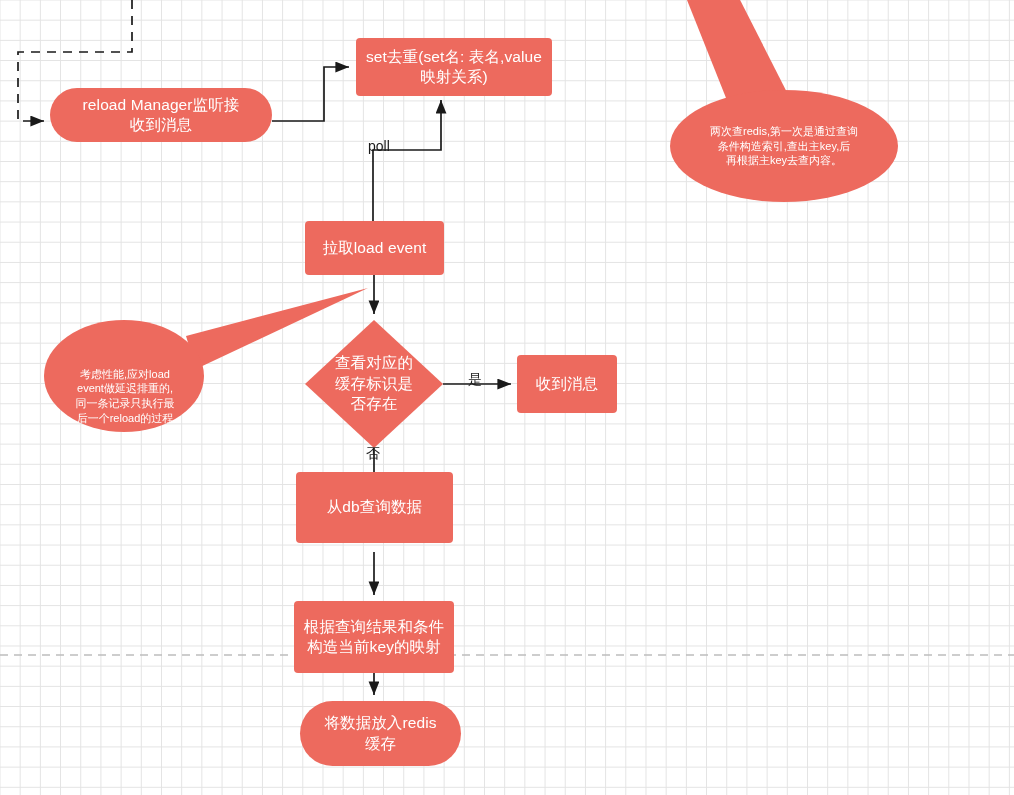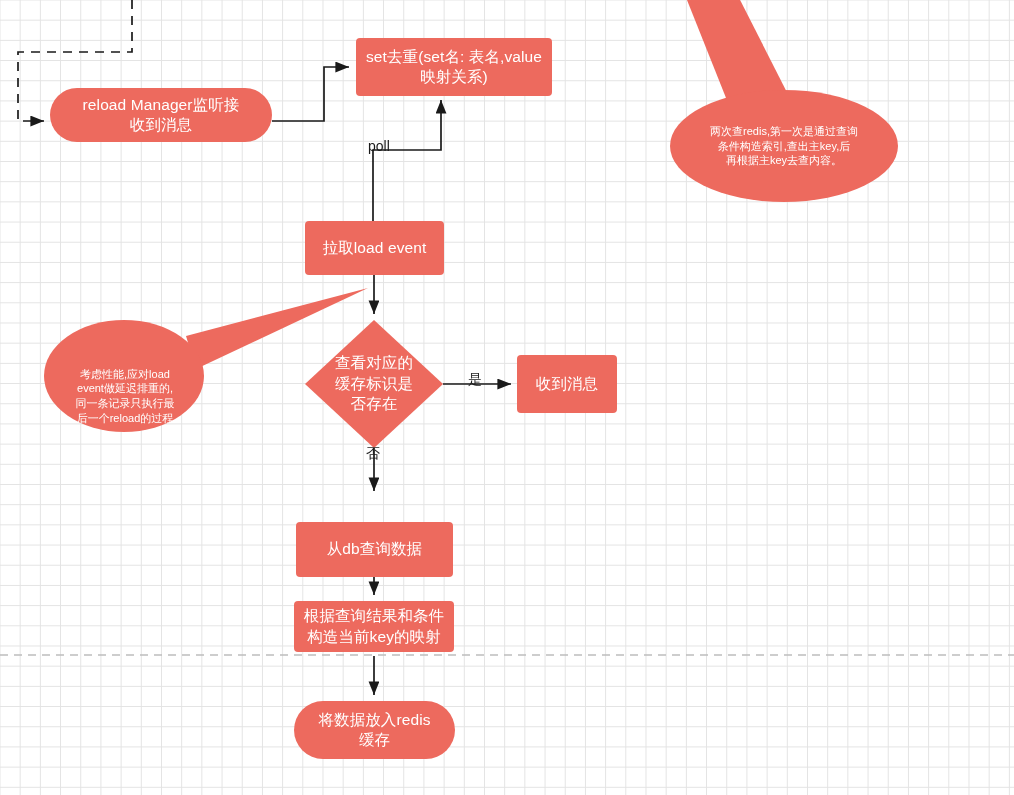--- a/index.html
+++ b/index.html
@@ -119,30 +119,30 @@
   <div class="node" style="left:305px; top:320px; width:138px; height:128px; background:transparent;font-family:Liberation Serif, serif;">
     <span>查看对应的
 缓存标识是
 否存在</span>
   </div>
 
   <div class="node rect" style="left:517px; top:355px; width:100px; height:58px;">
     <span>收到消息</span>
   </div>
 
-  <div class="node rect" style="left:296px; top:522px; width:157px; height:55px;">
+  <div class="node rect" style="left:296px; top:472px; width:157px; height:71px;">
     <span>从db查询数据</span>
   </div>
 
-  <div class="node rect" style="left:294px; top:601px; width:160px; height:51px;">
+  <div class="node rect" style="left:294px; top:601px; width:160px; height:72px;">
     <span>根据查询结果和条件
 构造当前key的映射</span>
   </div>
 
-  <div class="node stadium" style="left:294px; top:701px; width:161px; height:58px;">
+  <div class="node stadium" style="left:300px; top:701px; width:161px; height:65px;">
     <span>将数据放入redis
 缓存</span>
   </div>
 
   <div class="callout-text" style="left:670px; top:106px; width:228px; height:80px;">
     <span>两次查redis,第一次是通过查询
 条件构造索引,查出主key,后
 再根据主key去查内容。</span>
   </div>
 

